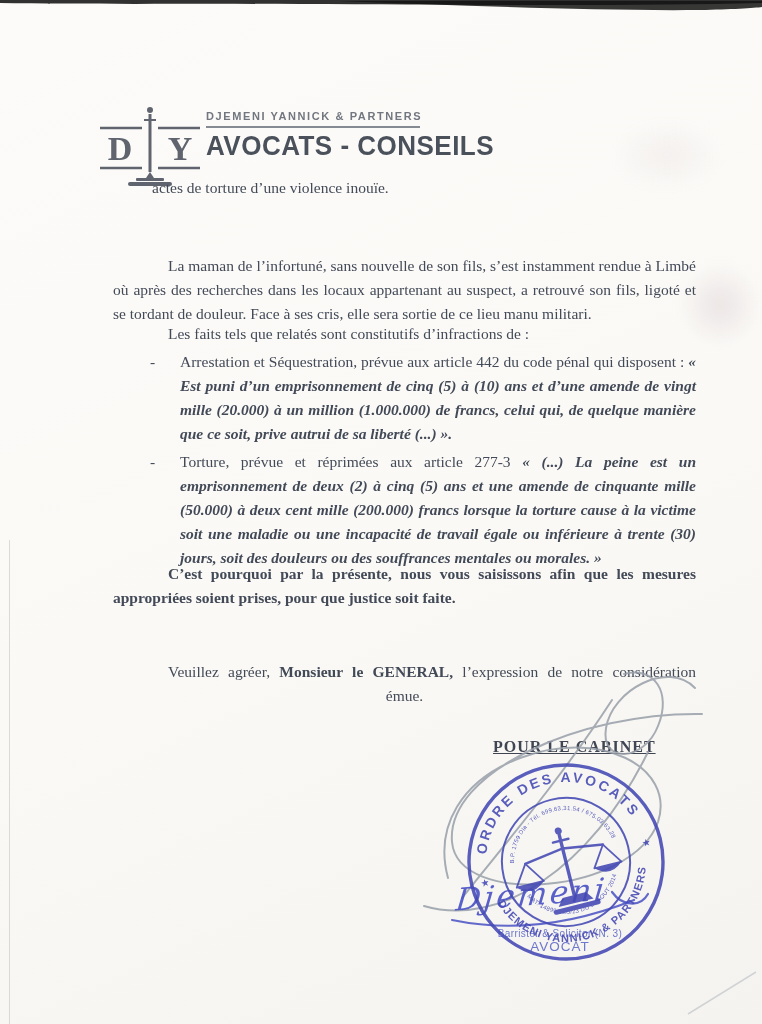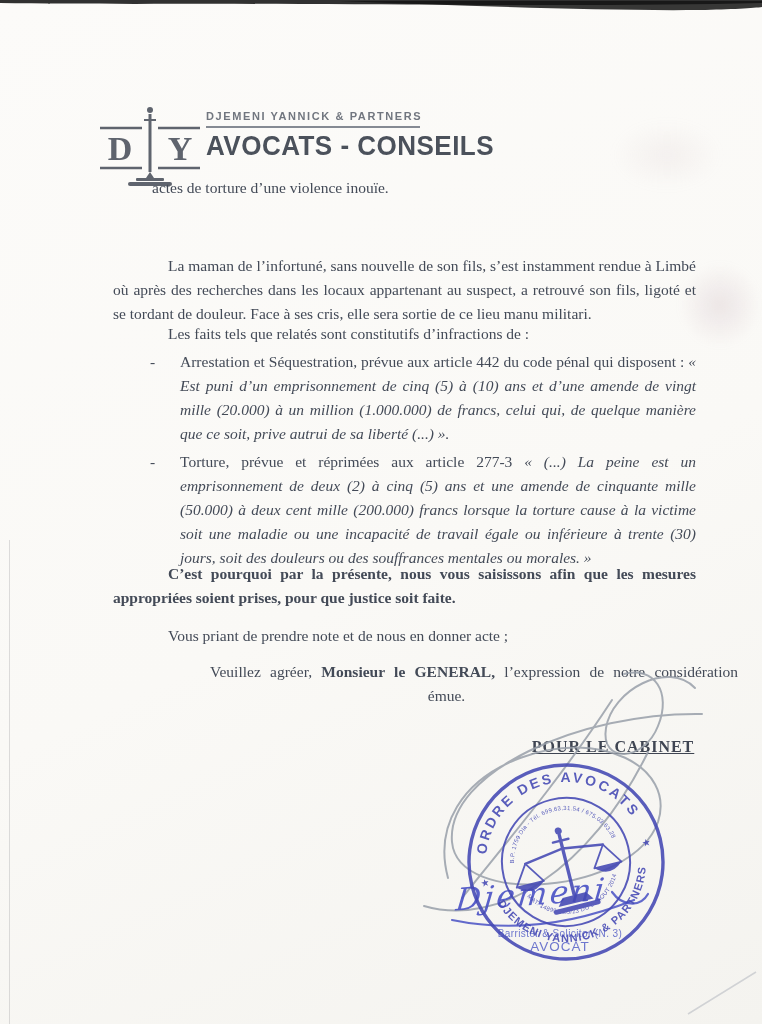--- a/index.html
+++ b/index.html
@@ -44,30 +44,30 @@
     z-index: 2;
   }
   .opening { top: 176px; left: 152px; }
   .p1 { top: 214px; left: 113px; width: 583px; text-indent: 55px; text-align: justify; margin-top: 40px; }
   .list-intro { top: 314px; left: 113px; width: 583px; text-indent: 55px; margin-top: 8px; }
   .infraction { left: 150px; width: 546px; display: flex; }
   .infraction .marker { width: 30px; flex: 0 0 30px; }
   .infraction .itext { flex: 1; text-align: justify; }
   .item1 { top: 350px; }
   .item2 { top: 450px; }
-  .quote { font-weight: normal; font-style: italic; }
+  .quote { font-weight: bold; font-style: italic; }
   .p3 { top: 562px; left: 113px; width: 583px; text-indent: 55px; text-align: justify; font-weight: bold; }
   .p4 { top: 624px; left: 113px; width: 583px; text-indent: 55px; }
-  .p5 { top: 660px; left: 113px; width: 583px; margin-left: 42px; }
+  .p5 { top: 660px; left: 113px; width: 583px; }
   .p5 .l1 { display: block; text-indent: 55px; text-align: justify; text-align-last: justify; }
   .p5 .l2 { display: block; text-align: center; }
   .bold-seg { font-weight: bold; }
   
   .pour {
-    position: absolute; top: 738px; left: 493px; width: 240px; text-align: center;
+    position: absolute; top: 738px; left: 493px; width: 240px; 
     font-size: 16px; font-weight: bold; letter-spacing: 1px; color: #3f4552;
     text-decoration: underline; z-index: 3;
   }
   .pen-layer { position: absolute; left: 0; top: 0; z-index: 4; pointer-events: none; }
   .stamp-wrap { position: absolute; left: 458px; top: 754px; z-index: 5; }
   .script-sign {
     position: absolute; left: 456px; top: 876px; z-index: 4;
     font-family: "DejaVu Serif", serif; font-style: italic; font-size: 31px;
     color: rgba(72,80,196,.9); letter-spacing: 3px;
     transform: rotate(-4deg) skewX(-10deg);
@@ -127,21 +127,20 @@
     <span class="itext"><span>Arrestation et Séquestration, prévue aux article 442 du code pénal qui disposent : </span><span class="quote">« Est puni d’un emprisonnement de cinq (5) à (10) ans et d’une amende de vingt mille (20.000) à un million (1.000.000) de francs, celui qui, de quelque manière que ce soit, prive autrui de sa liberté (...) ».</span></span>
   </div>
 
   <div class="bodytext infraction item2">
     <span class="marker">-</span>
     <span class="itext"><span>Torture, prévue et réprimées aux article 277-3 </span><span class="quote">« (...) La peine est un emprisonnement de deux (2) à cinq (5) ans et une amende de cinquante mille (50.000) à deux cent mille (200.000) francs lorsque la torture cause à la victime soit une maladie ou une incapacité de travail égale ou inférieure à trente (30) jours, soit des douleurs ou des souffrances mentales ou morales. »</span></span>
   </div>
 
   <div class="bodytext p3">C’est pourquoi par la présente, nous vous saisissons afin que les mesures appropriées soient prises, pour que justice soit faite.</div>
 
-  <div class="bodytext p4">Vous priant de prendre note et de nous en donner acte ;</div>
 
   <div class="bodytext p5">
     <span class="l1"><span>Veuillez agréer, </span><span class="bold-seg">Monsieur le GENERAL,</span><span> l’expression de notre considération</span></span>
     <span class="l2">émue.</span>
   </div>
 
   <div class="pour">POUR LE CABINET</div>
 
   <svg class="pen-layer" width="762" height="1024">
     <g stroke="#99a0aa" stroke-width="2" fill="none" stroke-linecap="round" opacity=".85">

